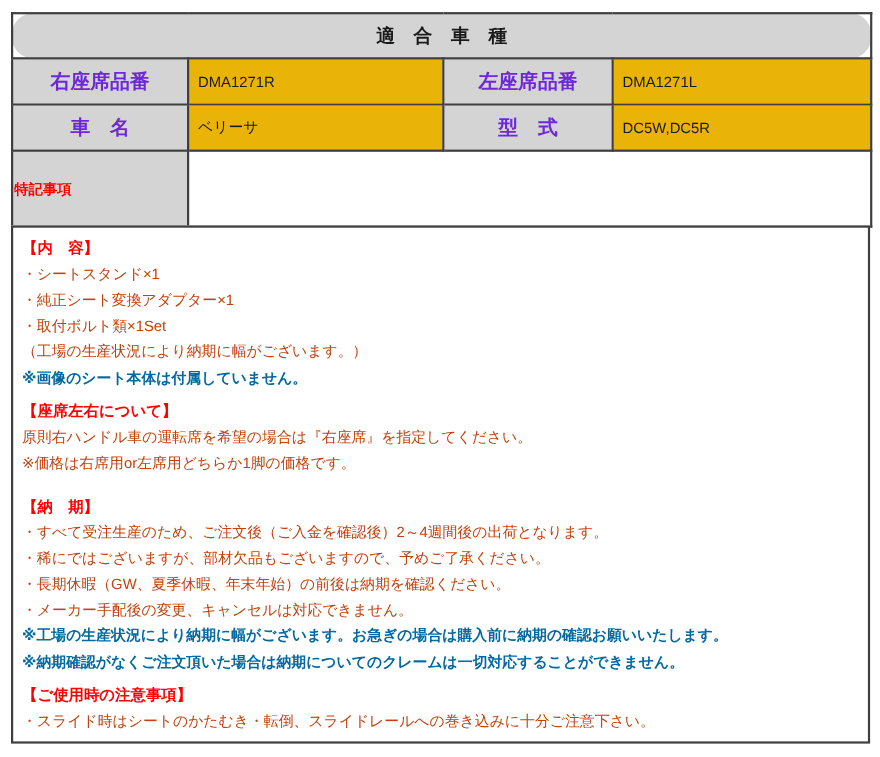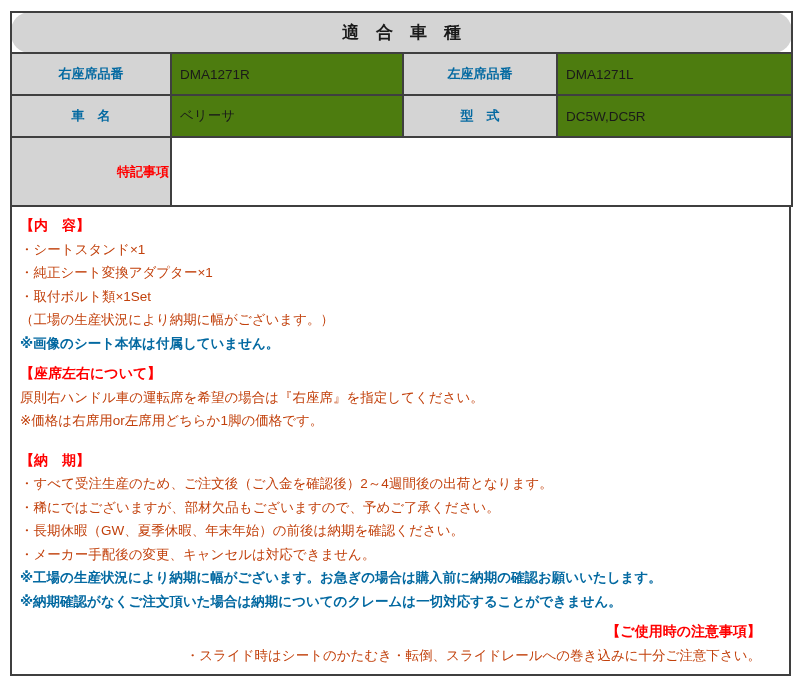--- a/index.html
+++ b/index.html
@@ -37,54 +37,54 @@
     text-align: center;
     font-size: 17px;
     font-weight: bold;
     color: #1a1a1a;
     border-radius: 19px;
   }
   td.label-cell {
     height: 38px;
     background: #d4d4d4;
     text-align: center;
-    font-size: 13px;
+    font-size: 18px;
     font-weight: bold;
-    color: #0369a1;
+    color: #6d28d9;
   }
   td.value-cell {
     height: 38px;
-    background: #4d7c0f;
+    background: #eab308;
     text-align: left;
     padding-left: 8px;
     font-size: 13.5px;
     color: #1a1a1a;
   }
   td.notes-label-cell {
     height: 65px;
     background: #d4d4d4;
-    text-align: right;
+    text-align: left;
     font-size: 13px;
     font-weight: bold;
     color: #ff0000;
   }
   td.notes-value-cell {
     height: 65px;
     background: #ffffff;
     padding-left: 8px;
     font-size: 13.5px;
   }
   
   .content-box {
     box-sizing: border-box;
     width: 781px;
     height: 471px;
     margin: -2px 0 0 10px;
     border: 2px solid #3f3f3f;
-    padding: 7px 28px 0 8px;
+    padding: 7px 2px 0 8px;
     background: #ffffff;
   }
   .line {
     font-size: 13.5px;
     line-height: 23.5px;
     white-space: nowrap;
     color: #c2410c;
   }
   .heading {
     font-size: 14px;
@@ -95,21 +95,21 @@
   }
   .red-bold {
     color: #0369a1;
     font-weight: bold;
   }
   .bold {
     font-weight: normal;
   }
   .sec-seat-side { margin-top: 7px; }
   .sec-delivery  { margin-top: 16px; }
-  .sec-usage     { margin-top: 7px; text-align: right; }
+  .sec-usage     { margin-top: 7px; }
 </style>
 </head>
 <body>
 
 <div class="page">
 
   <table class="spec-table">
     <colgroup>
       <col style="width:160px">
         <col style="width:232px">

